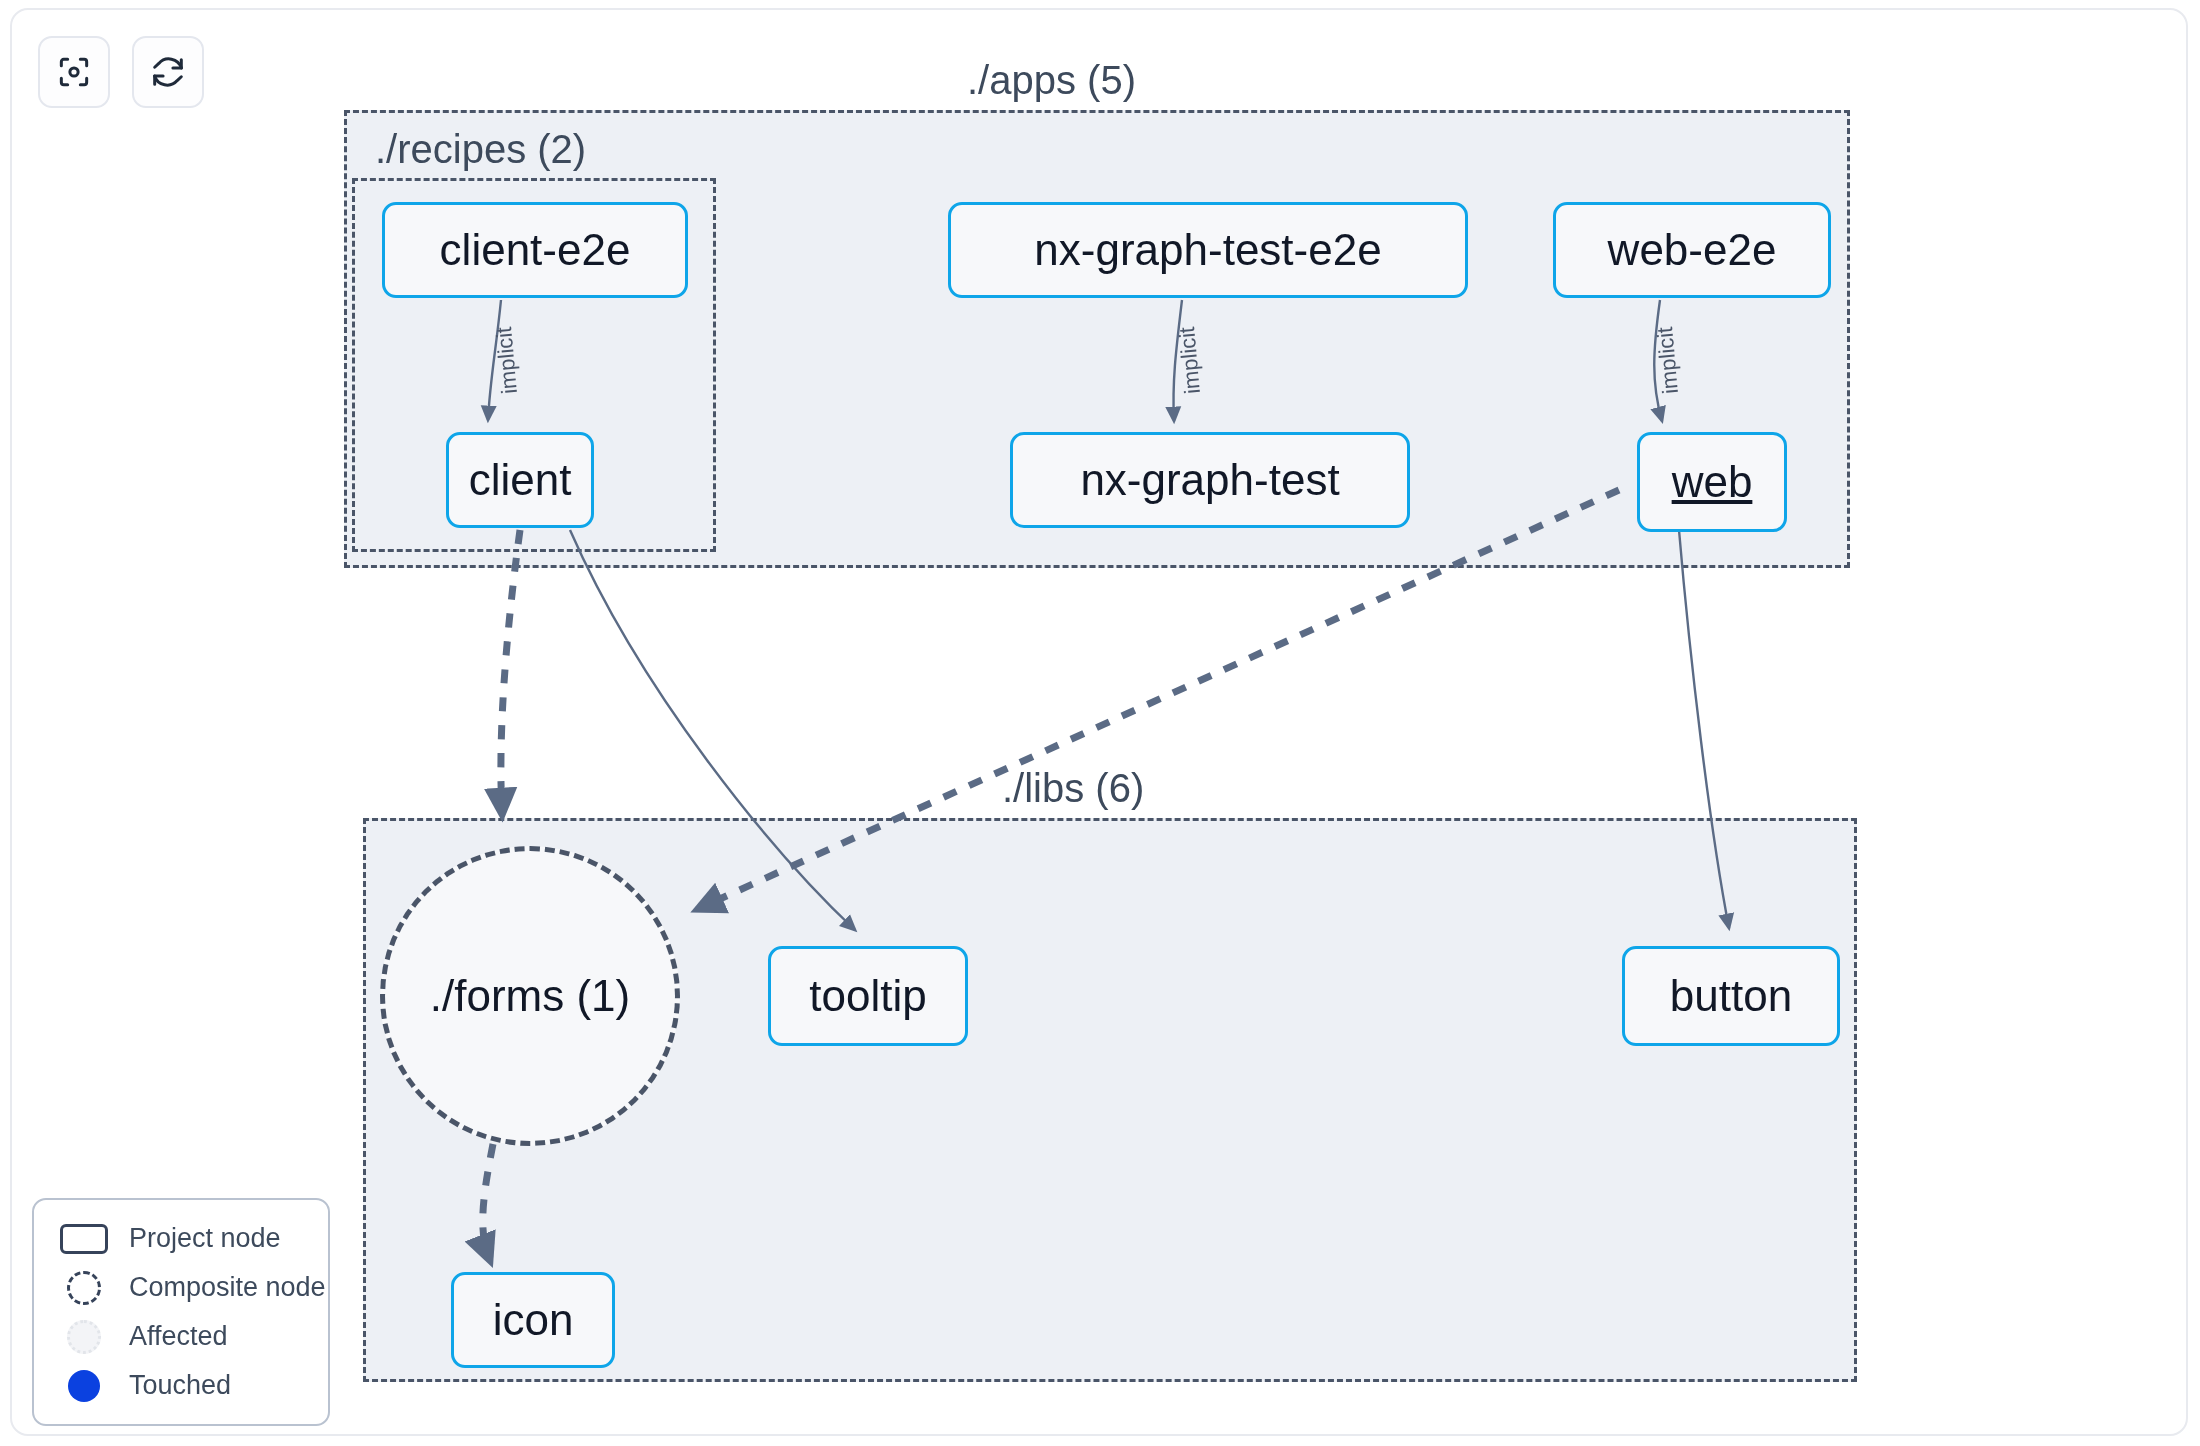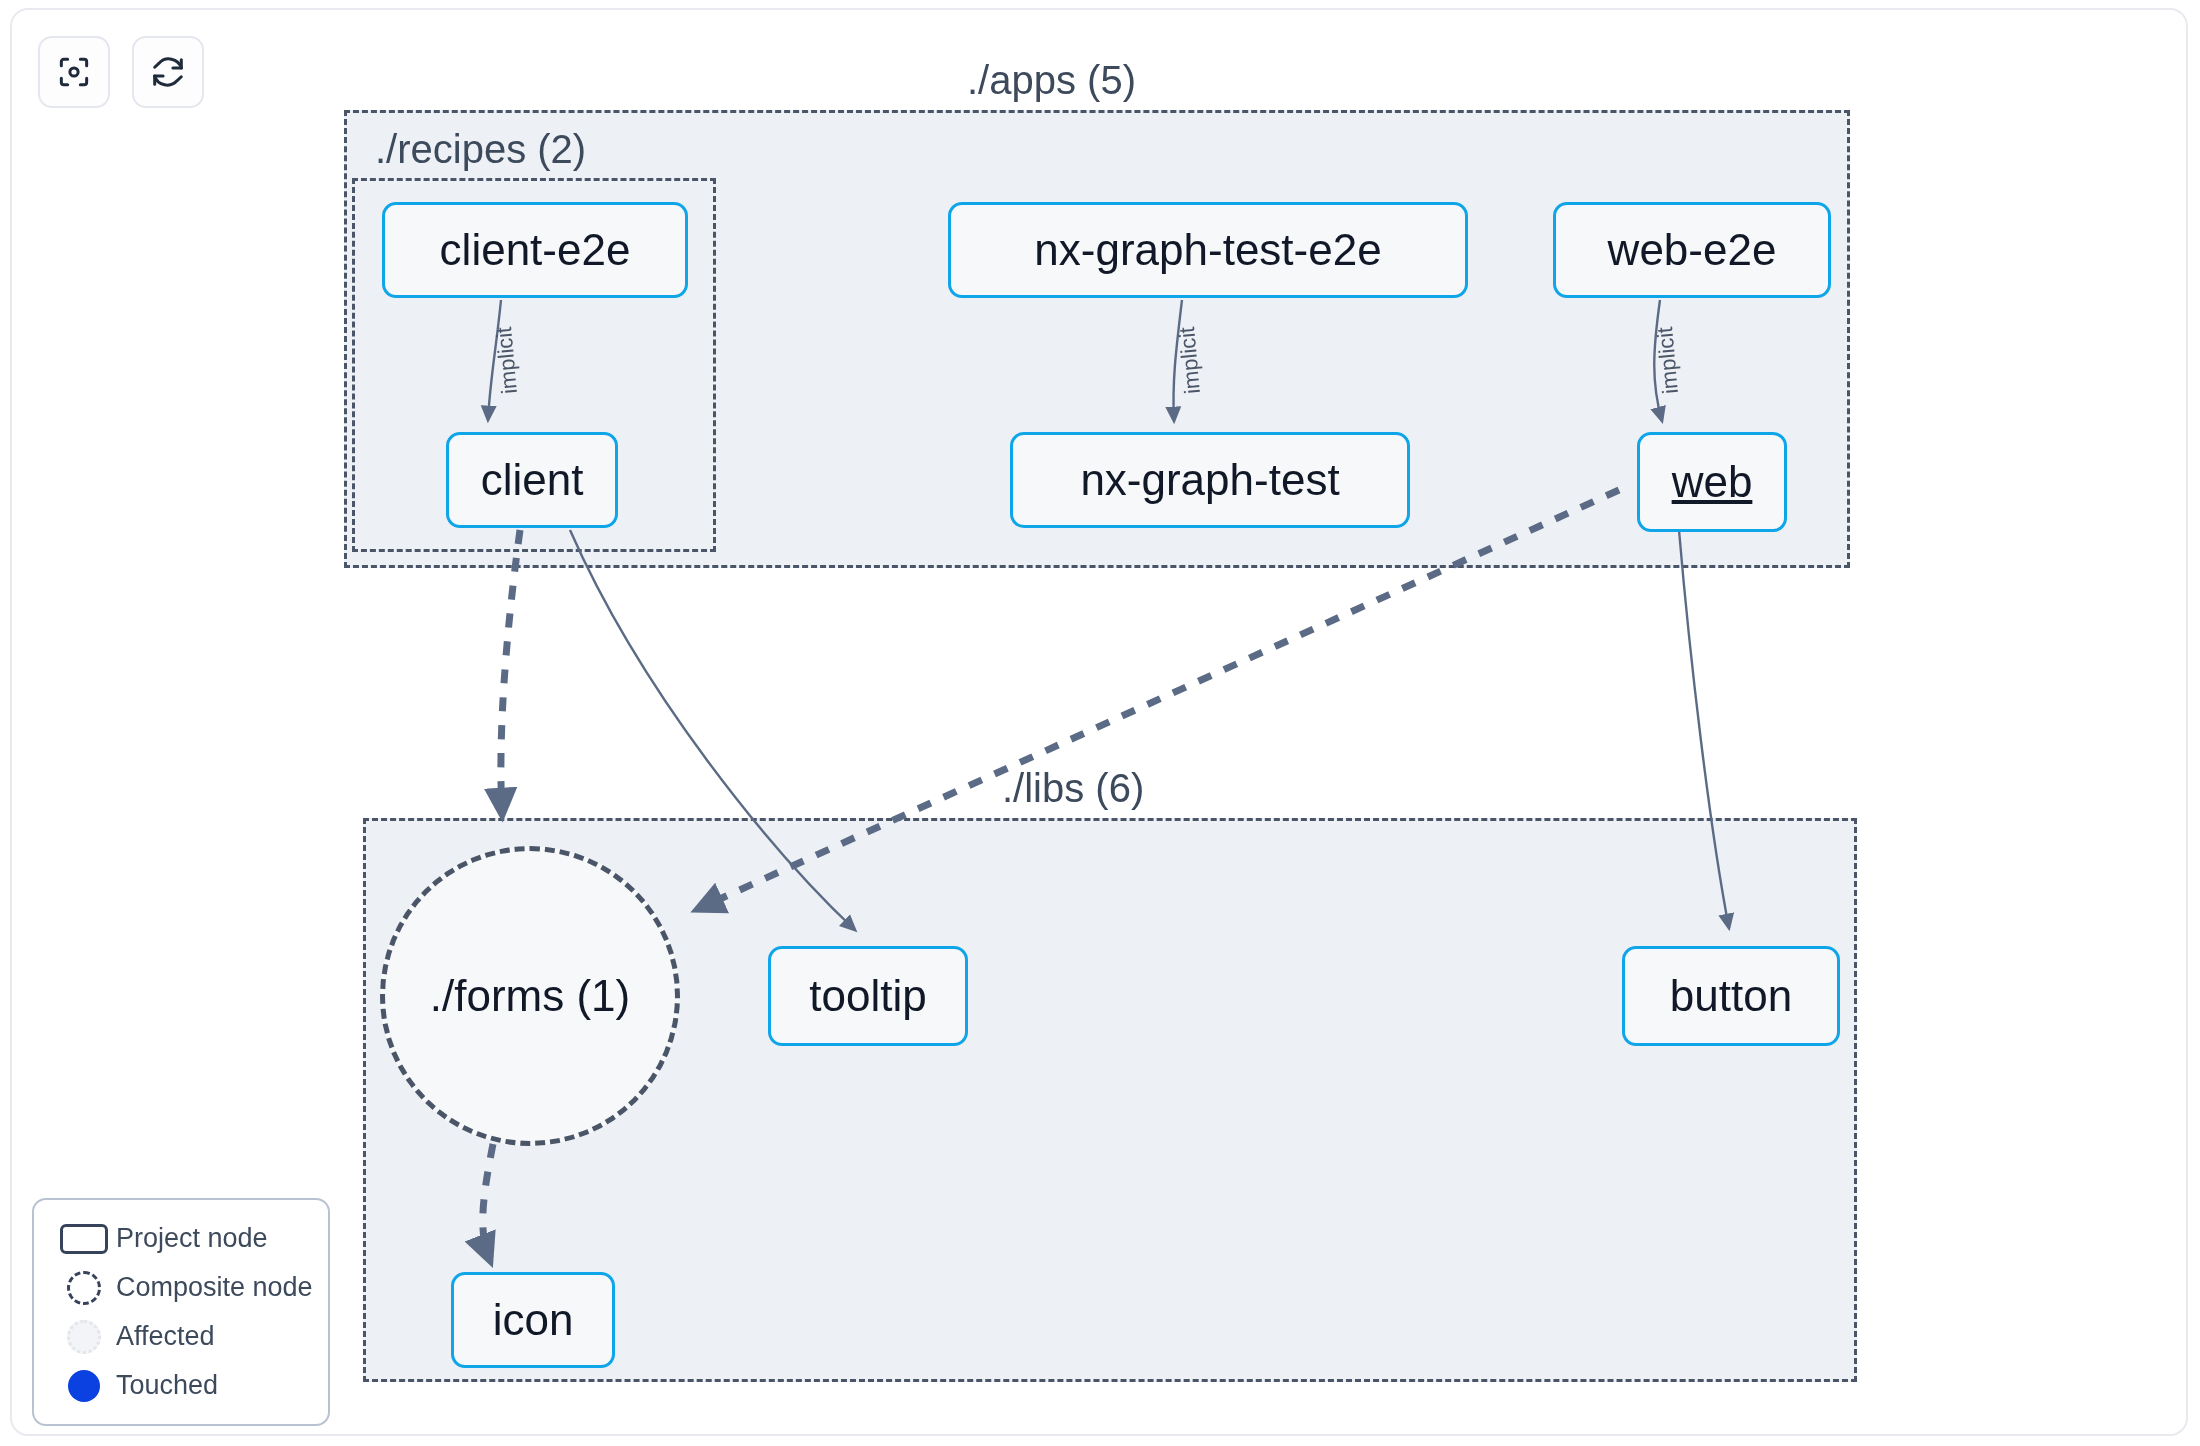--- a/index.html
+++ b/index.html
@@ -160,21 +160,21 @@
   }
   .sw-touched {
     width: 32px; height: 32px;
     border-radius: 50%;
     background: #0b41e0;
   }
   .legend-text {
     color: #3d4a5c;
     font-size: 27px;
     font-family: "Liberation Sans", sans-serif;
-    margin-left: 0;
+    margin-left: 13px;
     white-space: nowrap;
   }
 </style>
 </head>
 <body>
 
 <div id="root">
 
   <div id="canvas-frame"></div>
 
@@ -246,21 +246,21 @@
   <div class="edge-label" style="left:1180px; top:395px; transform: rotate(-95deg);">implicit</div>
 
   <div class="edge-label" style="left:1658px; top:395px; transform: rotate(-95deg);">implicit</div>
 
   <div class="node" style="left:382px; top:202px; width:306px; height:96px;">client-e2e</div>
 
   <div class="node" style="left:948px; top:202px; width:520px; height:96px;">nx-graph-test-e2e</div>
 
   <div class="node" style="left:1553px; top:202px; width:278px; height:96px;">web-e2e</div>
 
-  <div class="node" style="left:446px; top:432px; width:172px; height:96px;">client</div>
+  <div class="node" style="left:446px; top:432px; width:148px; height:96px;">client</div>
 
   <div class="node" style="left:1010px; top:432px; width:400px; height:96px;">nx-graph-test</div>
 
   <div class="node" style="left:1637px; top:432px; width:150px; height:100px;text-decoration:underline;">web</div>
 
   <div class="node composite" style="left:380px; top:846px; width:300px; height:300px;">./forms (1)</div>
 
   <div class="node" style="left:768px; top:946px; width:200px; height:100px;">tooltip</div>
 
   <div class="node" style="left:451px; top:1272px; width:164px; height:96px;">icon</div>

